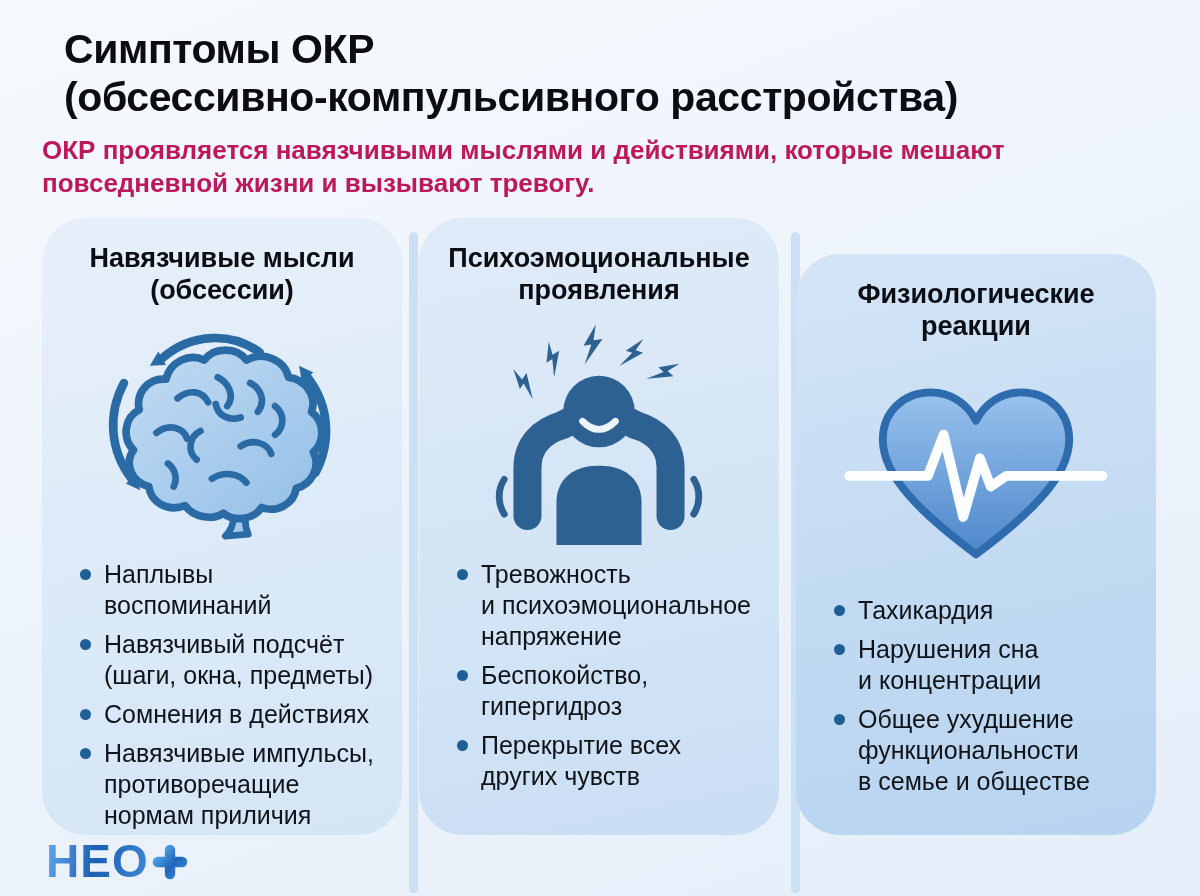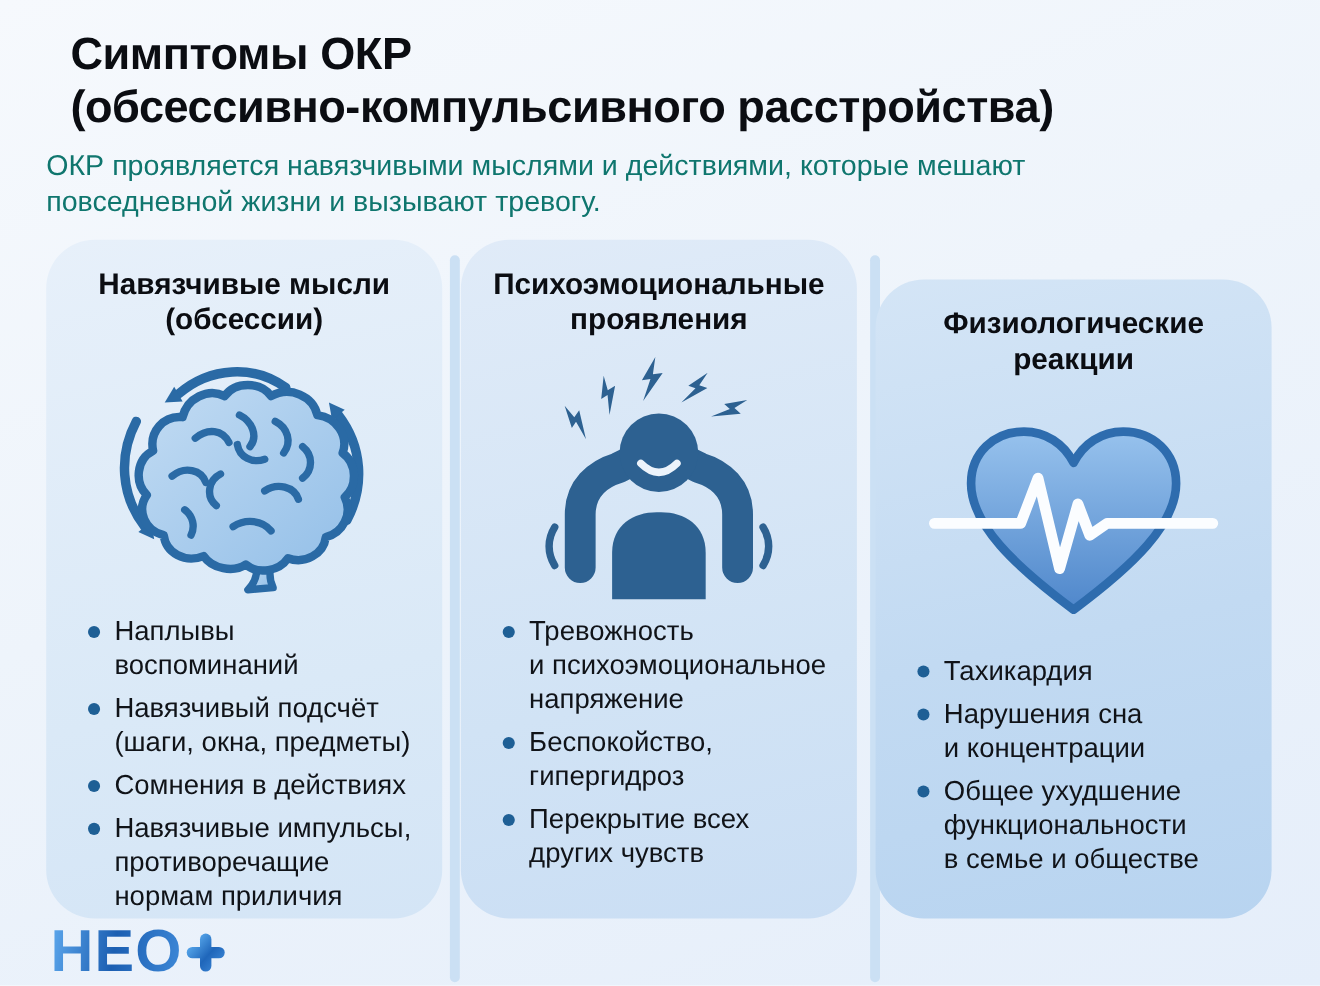--- a/index.html
+++ b/index.html
@@ -10,22 +10,22 @@
     -webkit-font-smoothing:antialiased;
   }
   .page{position:absolute;inset:0;}
   h1.title{
     margin:26px 40px 0 64px;
     font-size:41px;line-height:1.16;font-weight:800;letter-spacing:-0.4px;
     color:#0b0d12;white-space:pre-line;
   }
   p.subtitle{
     margin:13px 40px 0 42px;
-    font-size:26px;line-height:1.27;font-weight:400;
-    color:#0f766e;white-space:pre-line;
+    font-size:26px;line-height:1.27;font-weight:700;
+    color:#be185d;white-space:pre-line;
   }
   .stripe{
     position:absolute;top:232px;bottom:3px;width:9px;border-radius:5px;
     background:#cbe0f4;z-index:1;
   }
   .stripe-a{left:409px;}
   .stripe-b{left:791px;}
   .cards{
     position:absolute;left:42px;right:44px;top:218px;height:617px;
     display:flex;gap:17px;z-index:2;
@@ -44,21 +44,21 @@
     display:flex;flex-direction:column;gap:8px;
   }
   ul.bullets li{display:flex;align-items:flex-start;}
   .dot{width:11px;height:11px;border-radius:50%;background:#1e5f95;margin-top:10px;flex:none;}
   .btext{
     margin-left:13px;font-size:25px;line-height:31px;font-weight:500;
     color:#101318;white-space:pre-line;
   }
   .logo{position:absolute;left:46px;top:838px;display:flex;align-items:center;z-index:3;}
   .logo-text{
-    font-size:54px;font-weight:900;letter-spacing:1px;line-height:1;
+    font-size:46px;font-weight:900;letter-spacing:1px;line-height:1;
     background:linear-gradient(100deg,#5ea9ee 0%,#1c5fb2 48%,#3f8ad9 100%);
     -webkit-background-clip:text;background-clip:text;color:transparent;
   }
   .logo-plus{margin-left:2px;margin-top:2px;}
 </style>
 </head>
 <body>
 
 <div class="page">
 

